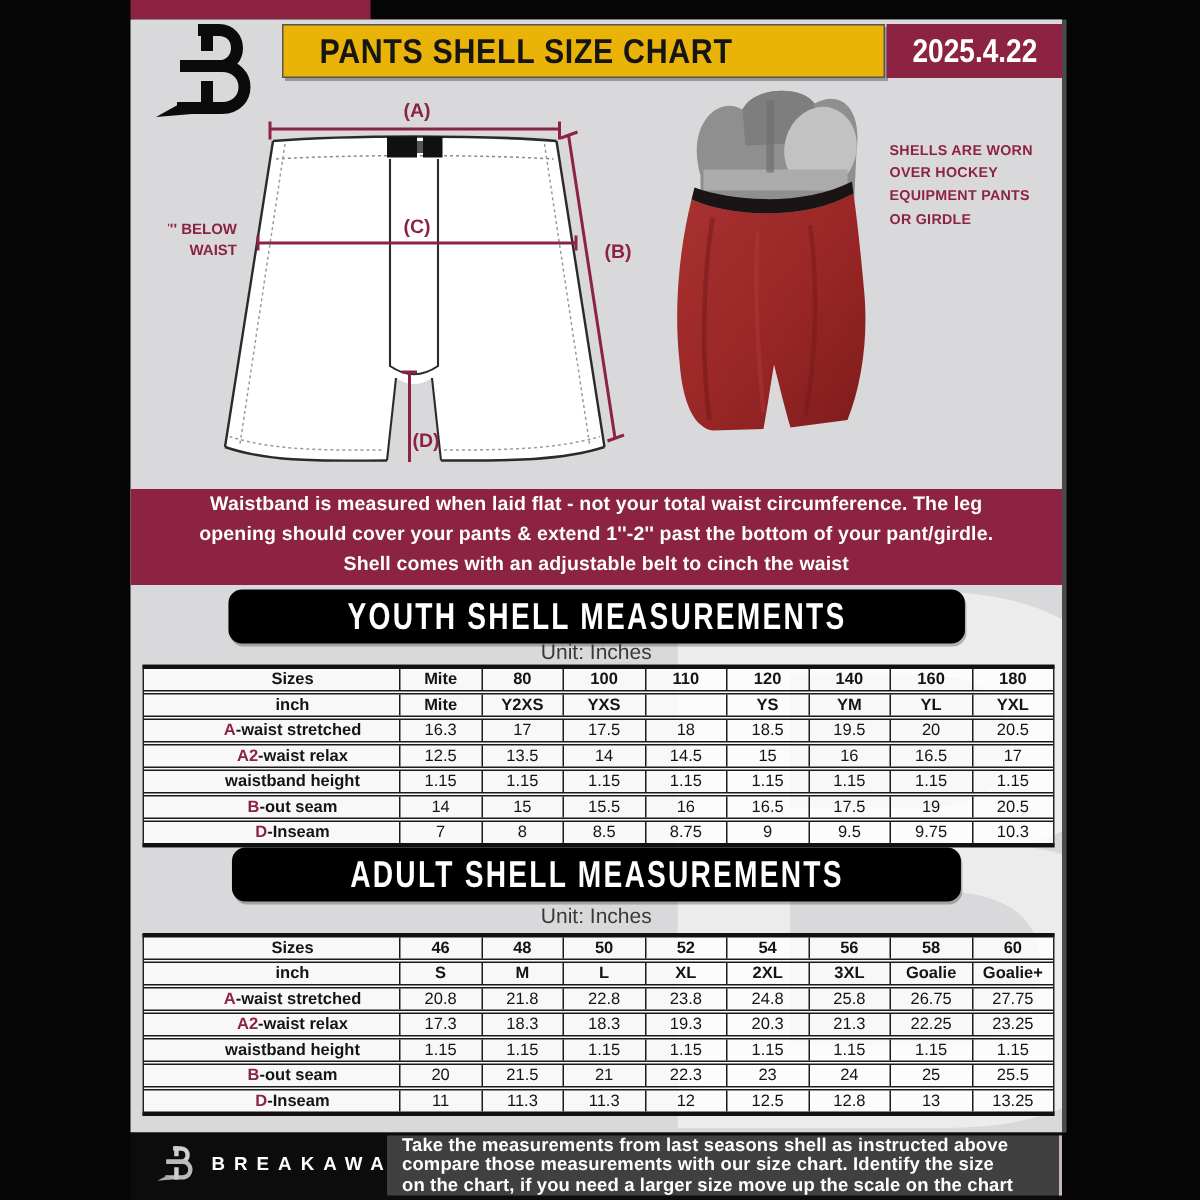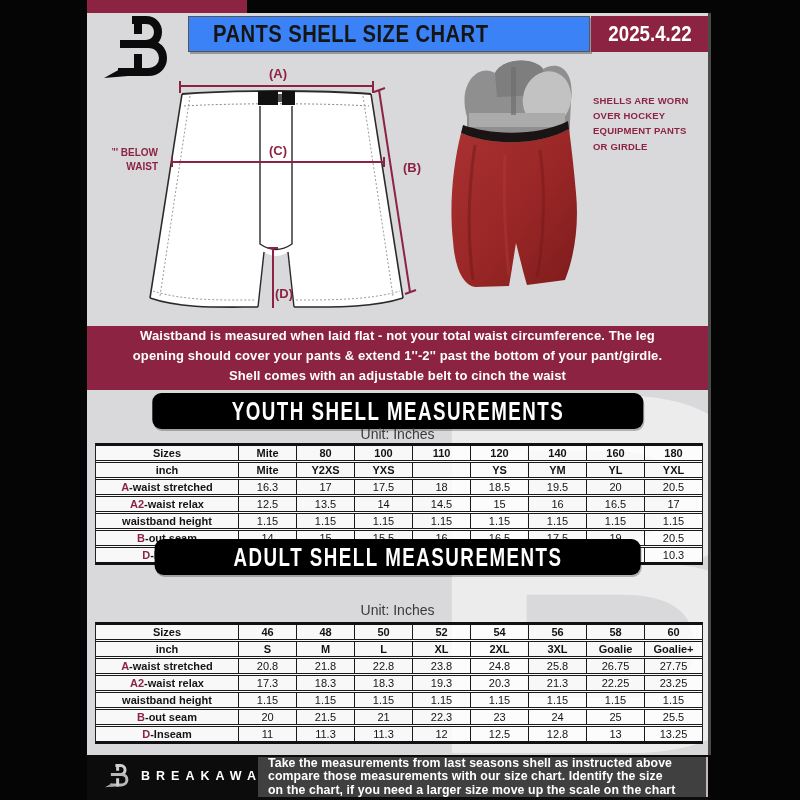--- a/index.html
+++ b/index.html
@@ -10,21 +10,21 @@
 
   .content{position:absolute;left:87px;top:13px;width:621px;height:742px;
            background:#d9d9db;overflow:hidden;box-shadow:3px 0 0 #4a4a4a;}
 
   .watermark{position:absolute;left:330px;top:300px;font-size:520px;font-weight:bold;
              color:rgba(255,255,255,.5);line-height:1;z-index:0;
              font-family:"Liberation Sans",sans-serif;}
 
   .logo-mark{position:absolute;left:104px;top:14px;z-index:4;}
 
-  .title-box{position:absolute;left:188px;top:16px;width:402px;height:36px;background:#3b82f6;
+  .title-box{position:absolute;left:188px;top:16px;width:402px;height:36px;background:#eab308;
              border:1px solid #555;box-shadow:2px 2px 0 rgba(0,0,0,.3);display:flex;align-items:center;
              padding-left:24px;box-sizing:border-box;z-index:3;}
   .title-text{font-size:23px;font-weight:bold;color:#151515;letter-spacing:.5px;
               display:inline-block;transform:scaleX(.88);transform-origin:left center;white-space:nowrap;}
   .date-box{position:absolute;left:591px;top:16px;width:117px;height:36px;background:#8C2342;
             display:flex;align-items:center;justify-content:center;z-index:3;}
   .date-text{color:#fff;font-size:22px;font-weight:bold;display:inline-block;transform:scaleX(.85);}
 
   .diagram-svg{position:absolute;left:25px;top:47px;z-index:1;}
   .photo-svg{position:absolute;left:358px;top:42px;z-index:1;}
@@ -34,33 +34,33 @@
   .info-banner{position:absolute;left:0;top:313px;width:100%;height:64px;background:#8C2342;
                display:flex;flex-direction:column;justify-content:flex-start;z-index:2;}
   .info-line{color:#fff;font-size:13px;font-weight:bold;text-align:center;line-height:1.55;letter-spacing:.1px;}
 
   .section-heading{position:absolute;left:50%;transform:translateX(-50%);
                    background:#000000;border-radius:9px;padding:2px 24px;z-index:2;
                    box-shadow:1px 2px 0 rgba(0,0,0,.25);}
   .section-heading .h-text{display:inline-block;color:#fff;font-size:25px;font-weight:bold;
                    letter-spacing:2px;transform:scaleX(.75);white-space:nowrap;line-height:32px;}
   .heading-youth{top:380px;}
-  .heading-adult{top:526px;text-align:right;}
+  .heading-adult{top:552px;text-align:right;}
 
   .unit{position:absolute;width:100%;text-align:center;font-size:14px;color:#3a3a3a;z-index:2;}
   .unit-youth{top:413px;}
   .unit-adult{top:589px;}
 
   .s-table{position:absolute;left:8px;width:608px;z-index:1;
            border-top:3px solid #111;border-bottom:3px solid #111;
            border-left:1px solid #222;border-right:1px solid #222;
            background:rgba(255,255,255,.82);box-sizing:border-box;}
   .table-youth{top:430px;}
   .table-adult{top:609px;}
-  .t-row{display:grid;grid-template-columns:142px repeat(8,1fr);height:14px;}
+  .t-row{display:grid;grid-template-columns:142px repeat(8,1fr);height:14px;padding-left:28px;}
   .t-row + .t-row{border-top:3px double #1a1a1a;}
   .t-cell{display:flex;align-items:center;justify-content:center;font-size:11px;color:#141414;
           border-left:1px solid #1a1a1a;overflow:hidden;white-space:nowrap;}
   .t-cell:first-child{border-left:none;}
   .t-label{font-weight:bold;}
   .t-head .t-cell{font-weight:bold;}
   .t-prefix{color:#8C2342;font-weight:bold;}
 
   .footer{position:absolute;left:87px;top:755px;width:621px;height:45px;background:#0c0c0c;z-index:2;}
   .brand{position:absolute;left:18px;top:5px;display:flex;align-items:center;gap:10px;}

